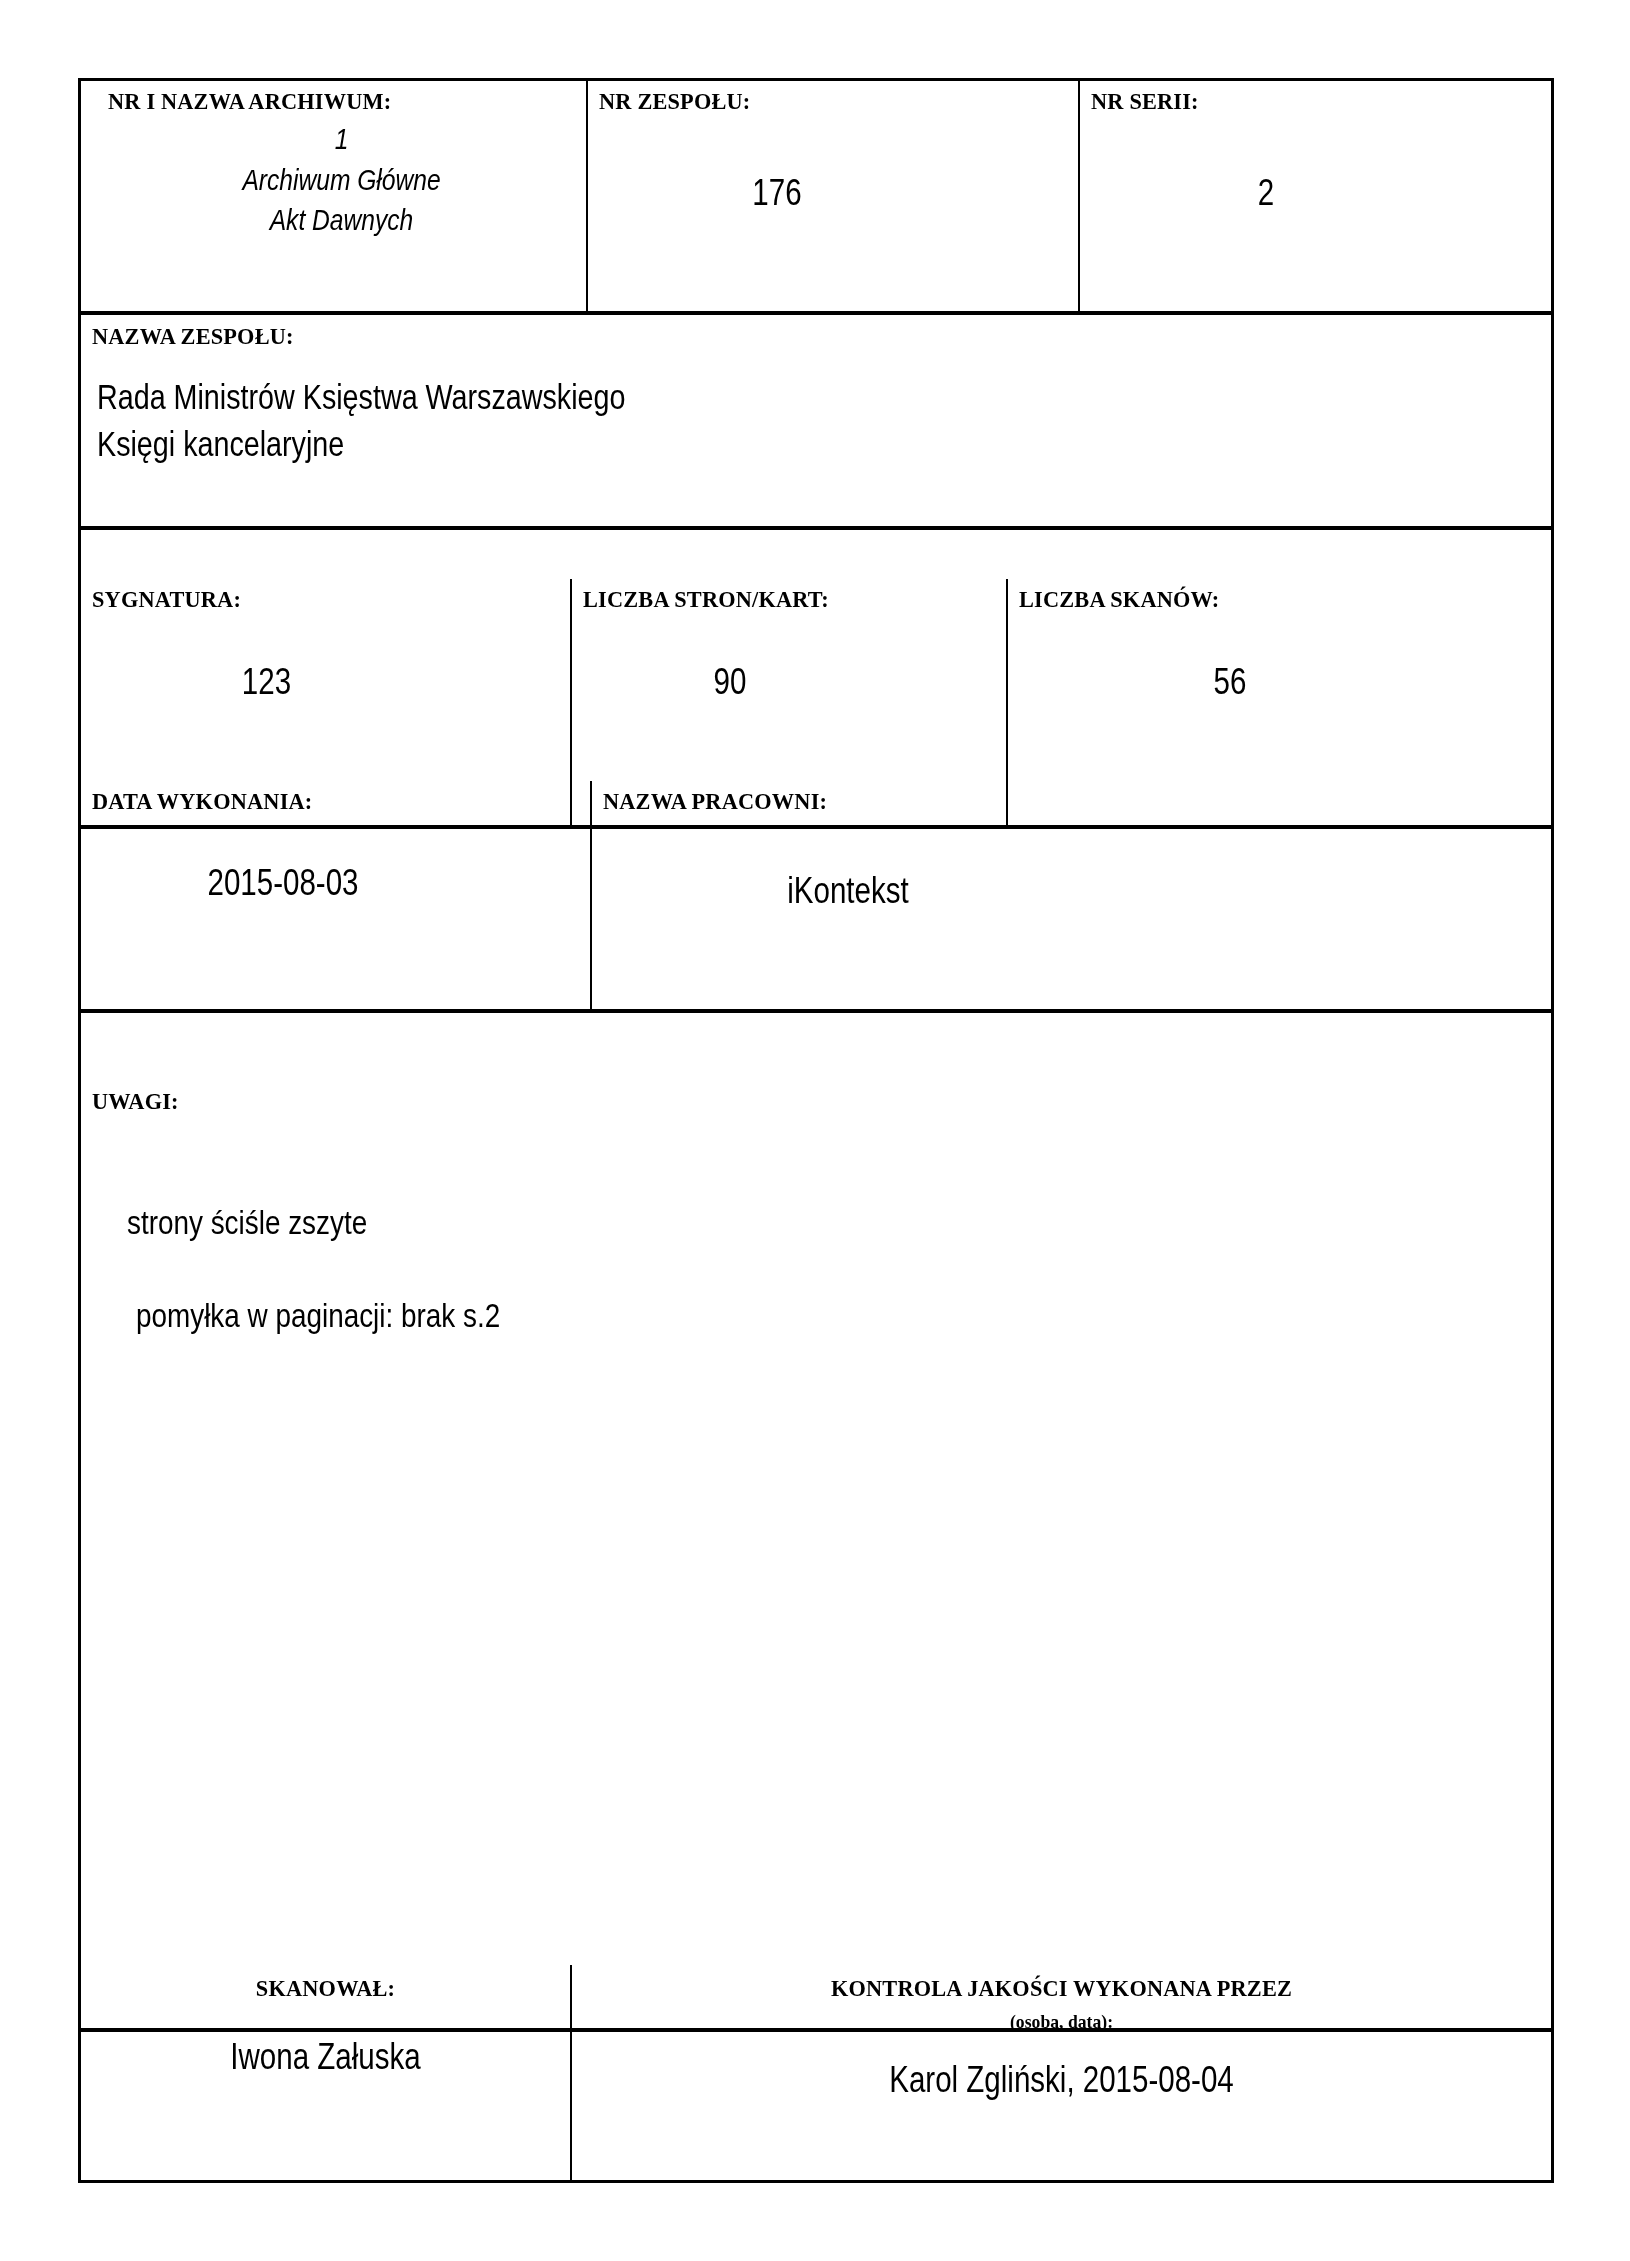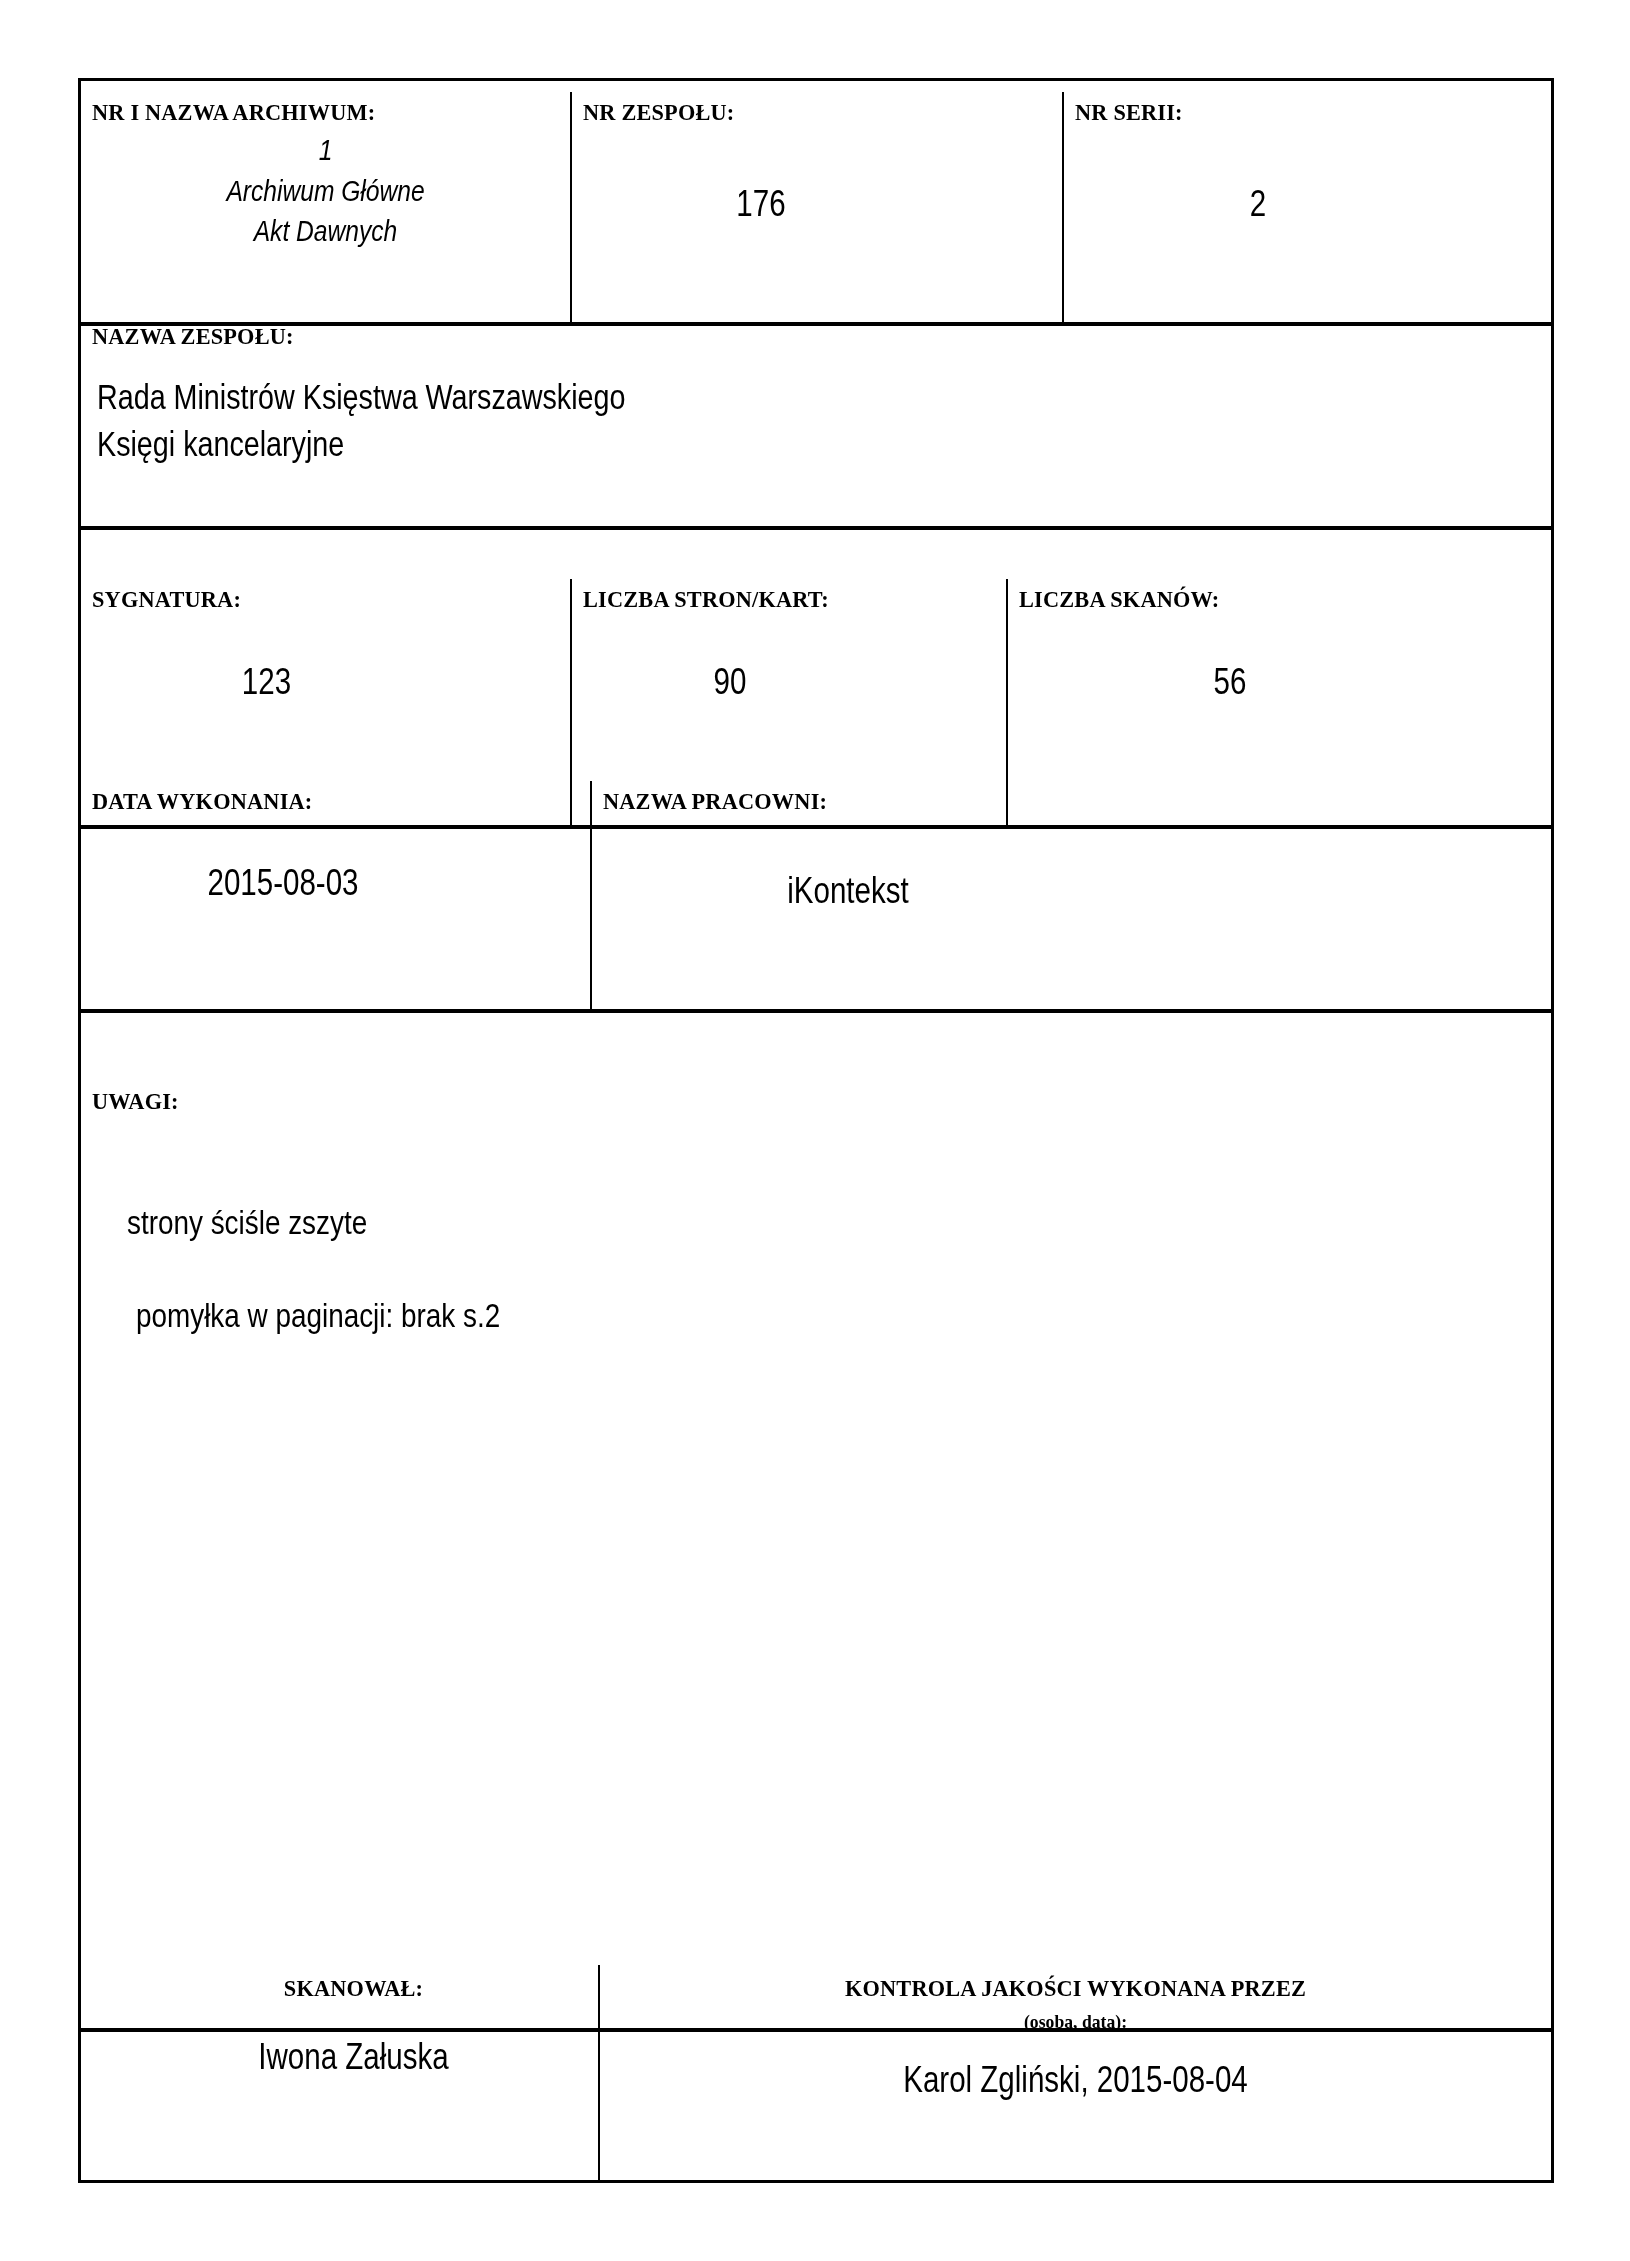--- a/index.html
+++ b/index.html
@@ -90,21 +90,21 @@
     left: 0; right: 0;
     text-align: center;
     transform-origin: center top;
   }
   .value.lft {
     transform-origin: left top;
   }
   .value.italic { font-style: italic; }
 
   
-  #row1 { top: 11px; height: 230px; }
+  #row1 { top: 0; height: 230px; padding-left: 16px; }
   #row1 .c1 { width: 489px; }
   #row1 .c2 { width: 492px; }
   #row1 .c3 { flex: 1; }
 
   #arch-value {
     top: 38px;
     left: 0; right: 0;
     text-align: center;
     font-size: 30px;
     line-height: 1.35;
@@ -141,21 +141,21 @@
   #pracownia-value{ top: 87px; left: 0; right: 447px; text-align: center; font-size: 36px; }
 
   
   #row5 { top: 987px; height: 947px; margin-top: 13px; }
   #row5 .c1 { width: 100%; }
 
   #uwagi-line-1 { top: 120px; left: 46px; font-size: 34px; }
   #uwagi-line-2 { top: 213px; left: 55px; font-size: 34px; }
 
   
-  #row6 { top: 1884px; height: 218px; padding-left: 28px; }
+  #row6 { top: 1884px; height: 218px; }
   #row6 .c1 { width: 489px; }
   #row6 .c2 { flex: 1; }
 
   #skanowal-label  { top: 10.5px; }
   #skanowal-value  { top: 69px; left: 0; right: 0; text-align: center; font-size: 36px; }
 
   #kontrola-label  { top: 10.5px; }
   #kontrola-sub    { top: 46px; }
   #kontrola-value  { top: 92px; left: 0; right: 0; text-align: center; font-size: 36px; }
 </style>

